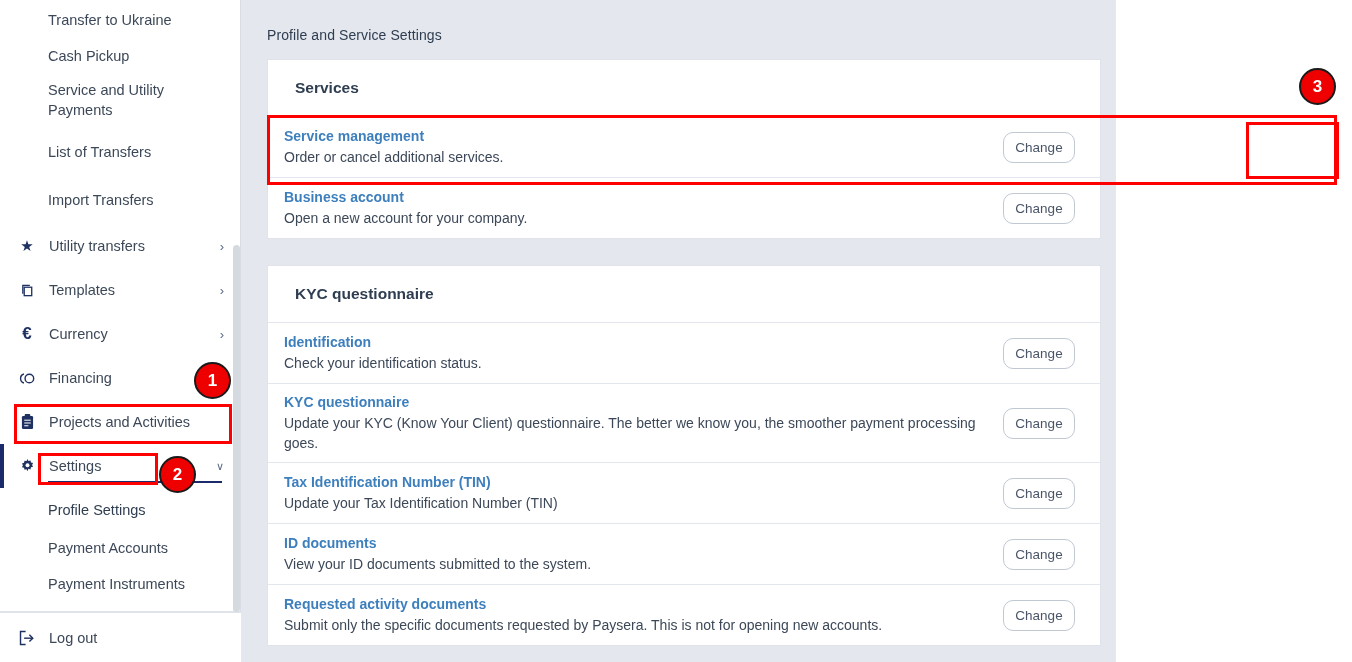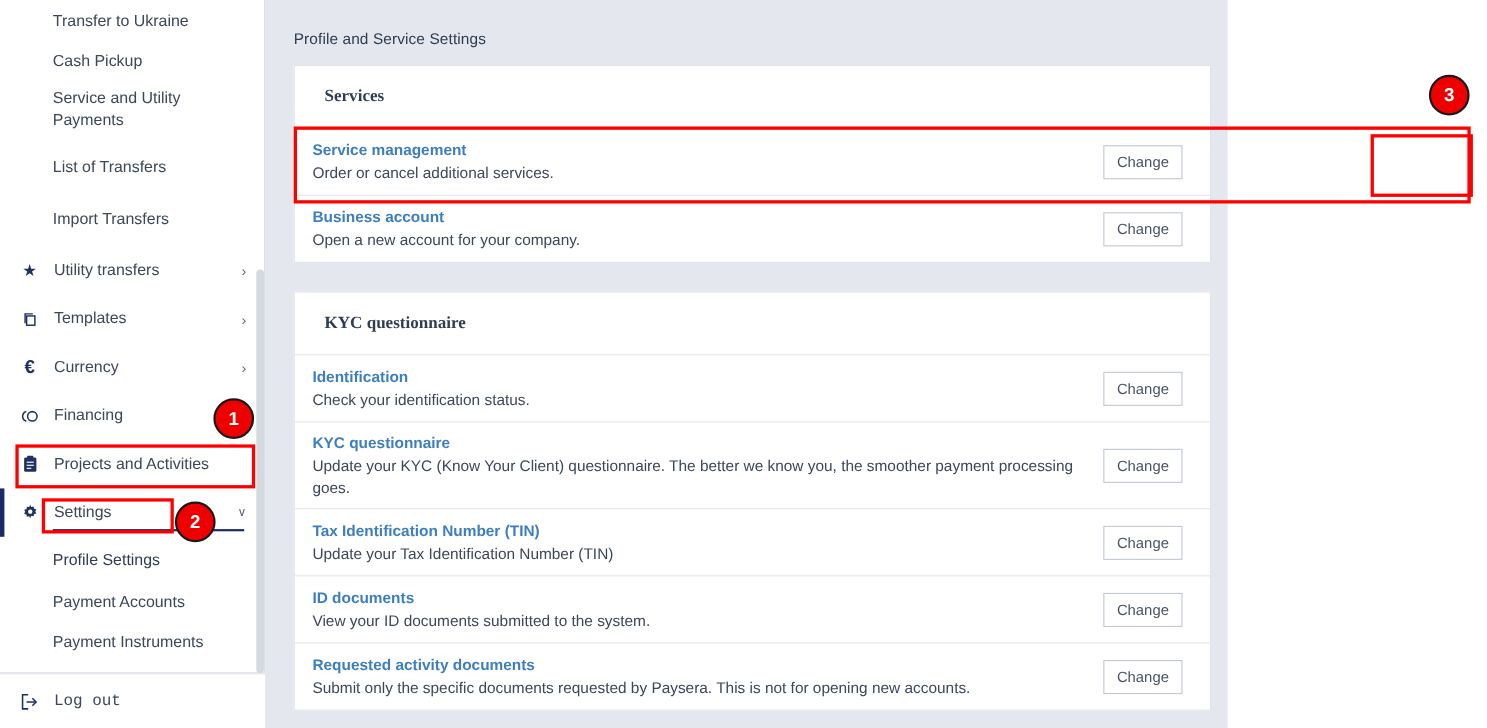--- a/index.html
+++ b/index.html
@@ -115,21 +115,20 @@
   }
   #logout-row .ico {
     width: 22px; flex: 0 0 22px;
     display: flex; align-items: center; justify-content: center;
     color: #1f3161;
   }
   #logout-row .lbl {
     padding-left: 11px;
     font-size: 14.5px;
     color: #3c4858;
-    font-family: Liberation Mono, monospace;
   }
 
   
   #sb-track {
     position: absolute;
     top: 0; left: 232px;
     width: 8px; height: 612px;
     background: transparent;
   }
   #sb-thumb {
@@ -162,21 +161,20 @@
     border: 1px solid #e0e4ea;
   }
   .card-head {
     height: 56px;
     display: flex;
     align-items: center;
     padding-left: 27px;
     font-size: 15.5px;
     font-weight: bold;
     color: #2e3d50;
-    font-family: Liberation Serif, serif;
   }
   .row {
     display: flex;
     align-items: center;
     min-height: 61px;
     border-top: 1px solid #e3e6ec;
     padding: 9px 25px 9px 16px;
   }
   .row-text {
     flex: 1 1 auto;
@@ -196,21 +194,21 @@
   }
   .btn-change {
     flex: 0 0 auto;
     width: 72px;
     height: 31px;
     border: 1px solid #c0c8d4;
     background: #fff;
     color: #4a5568;
     font-size: 13.5px;
     font-family: "Liberation Sans", sans-serif;
-    border-radius: 0;
+    border-radius: 10px;
     cursor: pointer;
     line-height: 1;
   }
 
   
   .ann-box {
     position: absolute;
     border: 3px solid #ff0000;
     pointer-events: none;
     z-index: 40;

